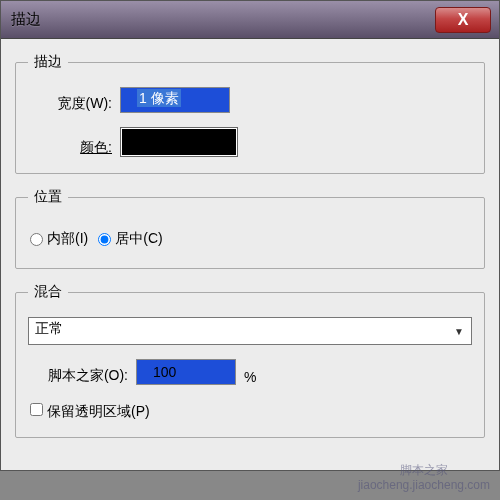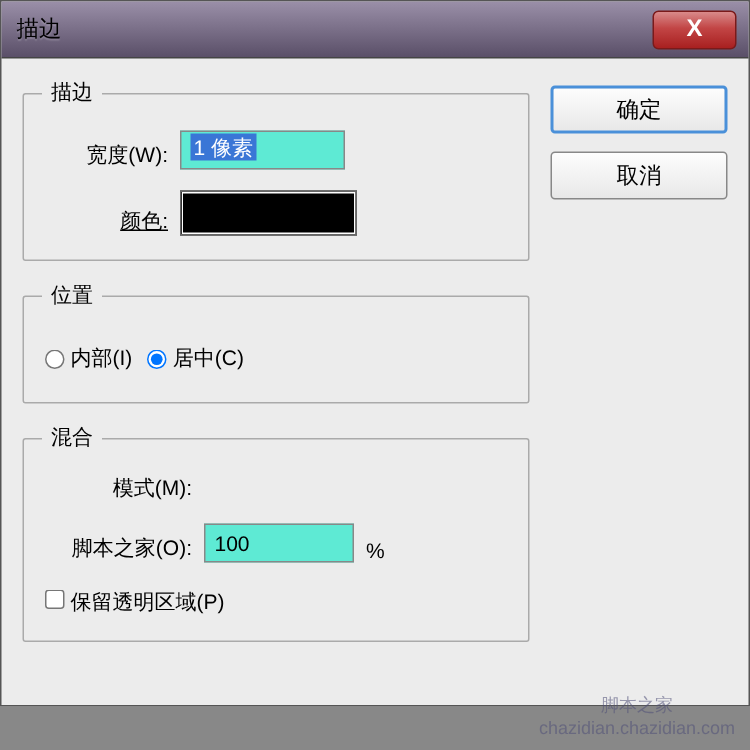--- a/index.html
+++ b/index.html
@@ -87,23 +87,23 @@
     .label {
       text-align: right;
       padding-right: 8px;
       color: #000;
     }
     .stroke-label { width: 92px; }
     .color-label { width: 92px; text-decoration: underline; }
     .input-text {
       border: 1px solid #888;
       height: 26px;
-      padding: 2px 6px;
-      font-size: 14px;
-      background: #5eead4;
+      padding: 2px 16px;
+      font-size: 14px;
+      background: #1d4ed8;
     }
     .width-input {
       width: 110px;
     }
     .selected-text {
       background: #3a76d6;
       color: #fff;
       padding: 1px 2px;
     }
     .color-swatch {
@@ -223,38 +223,36 @@
           <label class="radio-item">
             <input type="radio" name="pos" checked="" style="">
             <span>居中(C)</span>
           </label>
         </div>
       </fieldset>
 
       <fieldset>
         <legend>混合</legend>
         <div class="row">
-          <span class="label blend-label">模式(M):</span>
+          <div class="mode-select-wrap">
+            <div class="mode-select">正常</div>
+          </div>
         </div>
         <div class="row">
           <span class="label blend-label">脚本之家(O):</span>
           <input class="input-text opacity-input" value="100" style="">
           <span class="pct">%</span>
         </div>
         <div class="checkbox-row">
           <input type="checkbox" style="">
           <span>保留透明区域(P)</span>
         </div>
       </fieldset>
 
     </div>
 
-    <div class="right-col">
-      <button class="dlg-btn primary">确定</button>
-      <button class="dlg-btn">取消</button>
-    </div>
   </div>
 </div>
 
 <div class="watermark">
   <div>脚本之家</div>
-  <div>chazidian.chazidian.com</div>
+  <div>jiaocheng.jiaocheng.com</div>
 </div>
 
 </body></html>

